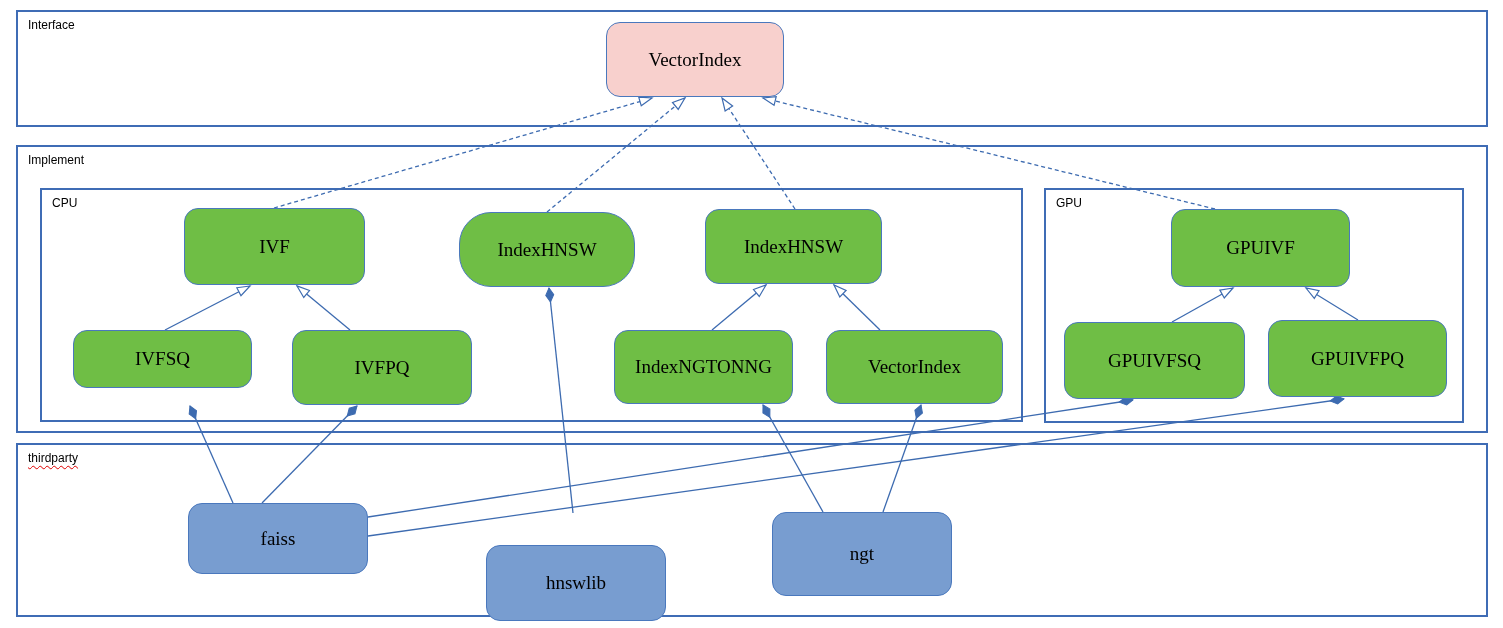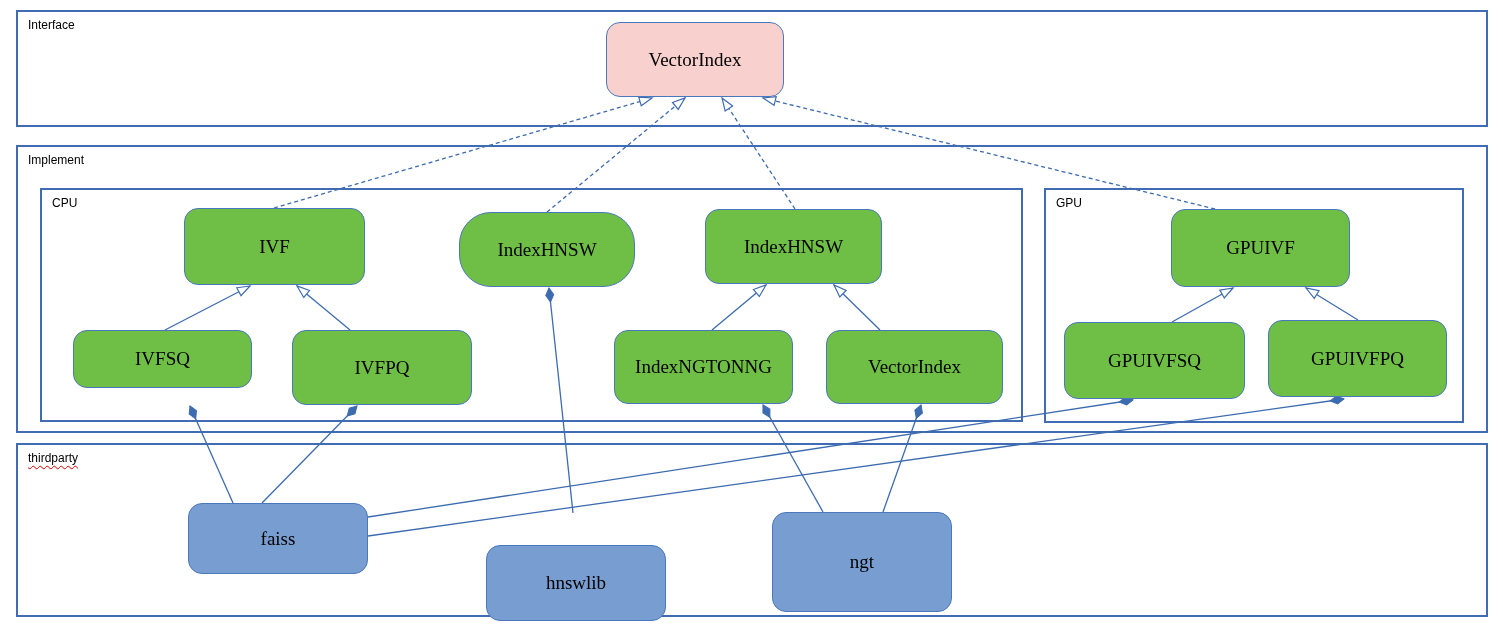--- a/index.html
+++ b/index.html
@@ -80,21 +80,21 @@
   #node-indexngt     { left: 705px;  top: 209px; width: 177px; height: 75px; }
   #node-ivfsq        { left: 73px;   top: 330px; width: 179px; height: 58px; }
   #node-ivfpq        { left: 292px;  top: 330px; width: 180px; height: 75px; }
   #node-indexngtonng { left: 614px;  top: 330px; width: 179px; height: 74px; }
   #node-indexngtanng { left: 826px;  top: 330px; width: 177px; height: 74px; }
   #node-gpuivf       { left: 1171px; top: 209px; width: 179px; height: 78px; }
   #node-gpuivfsq     { left: 1064px; top: 322px; width: 181px; height: 77px; }
   #node-gpuivfpq     { left: 1268px; top: 320px; width: 179px; height: 77px; }
   #node-faiss        { left: 188px;  top: 503px; width: 180px; height: 71px; }
   #node-hnswlib      { left: 486px;  top: 513px; width: 180px; height: 76px; margin-top: 32px; }
-  #node-ngt          { left: 772px;  top: 512px; width: 180px; height: 100px; font-family: Liberation Serif, serif; }
+  #node-ngt          { left: 772px;  top: 512px; width: 180px; height: 84px; font-family: Liberation Serif, serif; }
 </style>
 </head>
 <body>
 
 <div class="stage">
 
   <div class="frame" id="frame-interface">
     <span class="frame-label">Interface</span>
   </div>
   <div class="frame" id="frame-implement">

